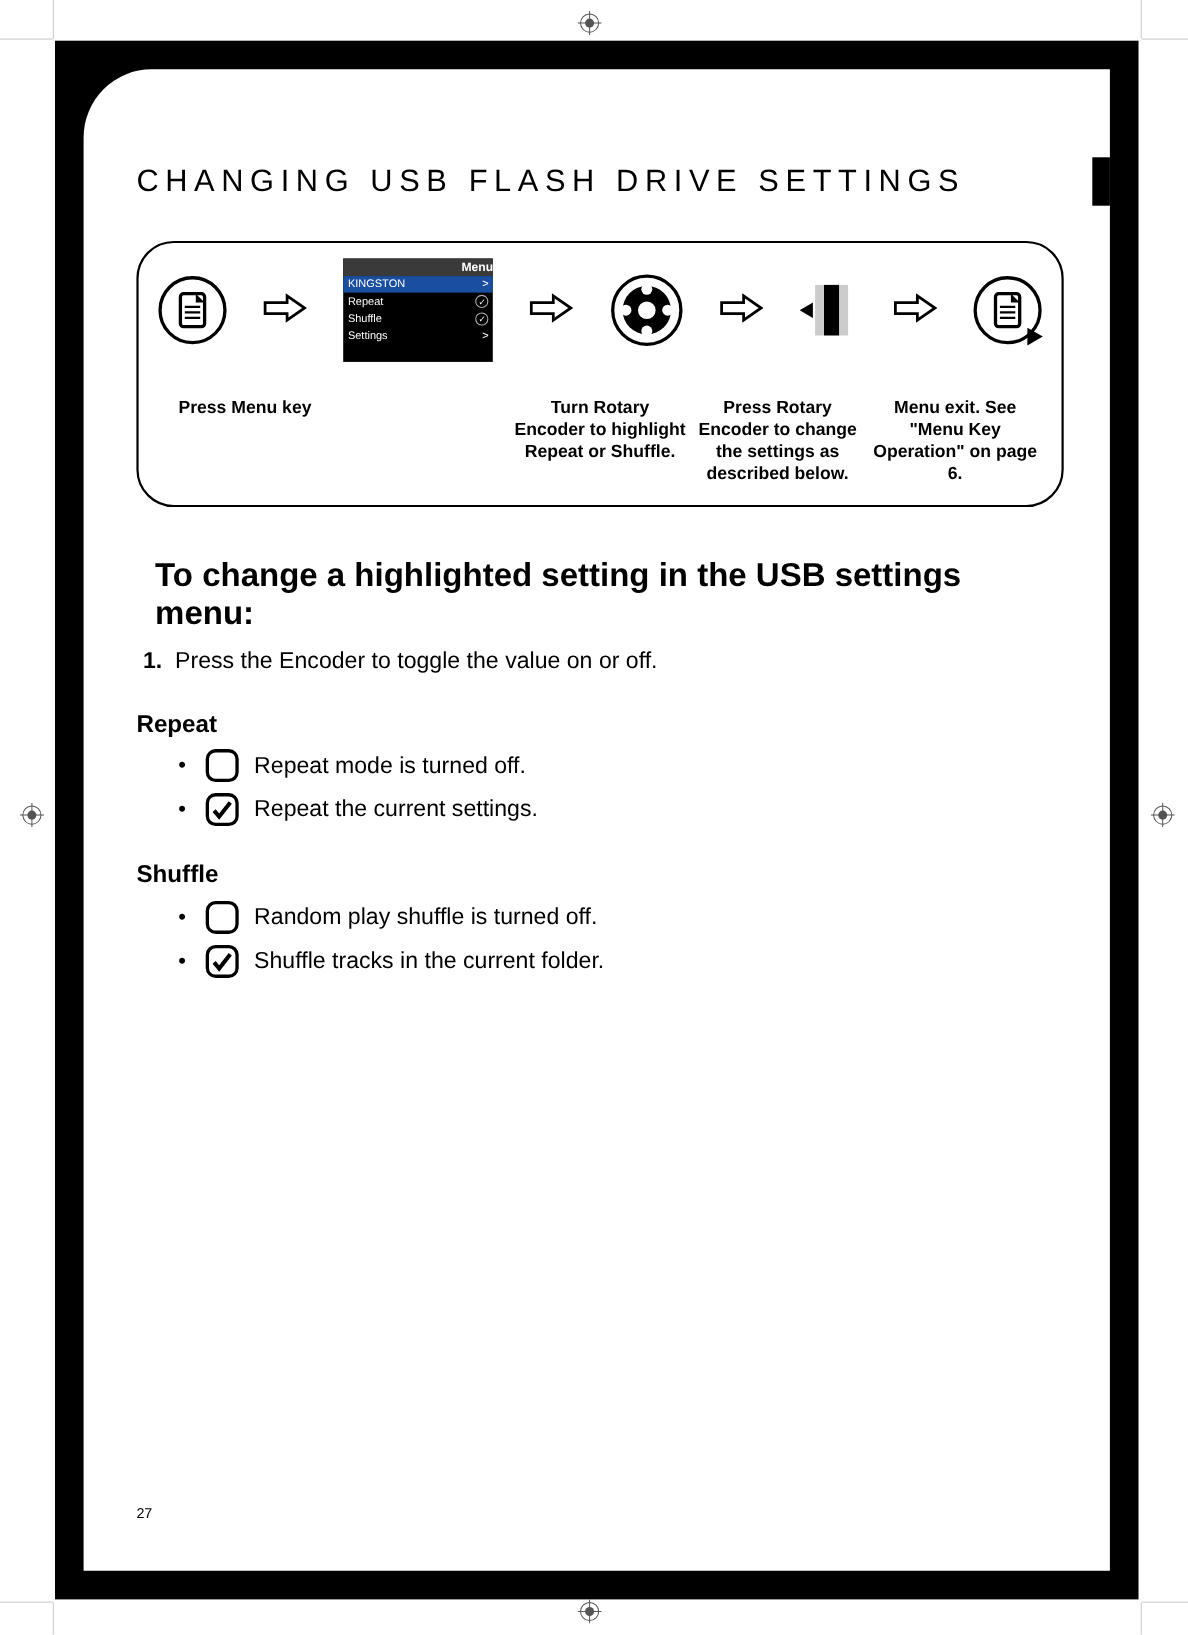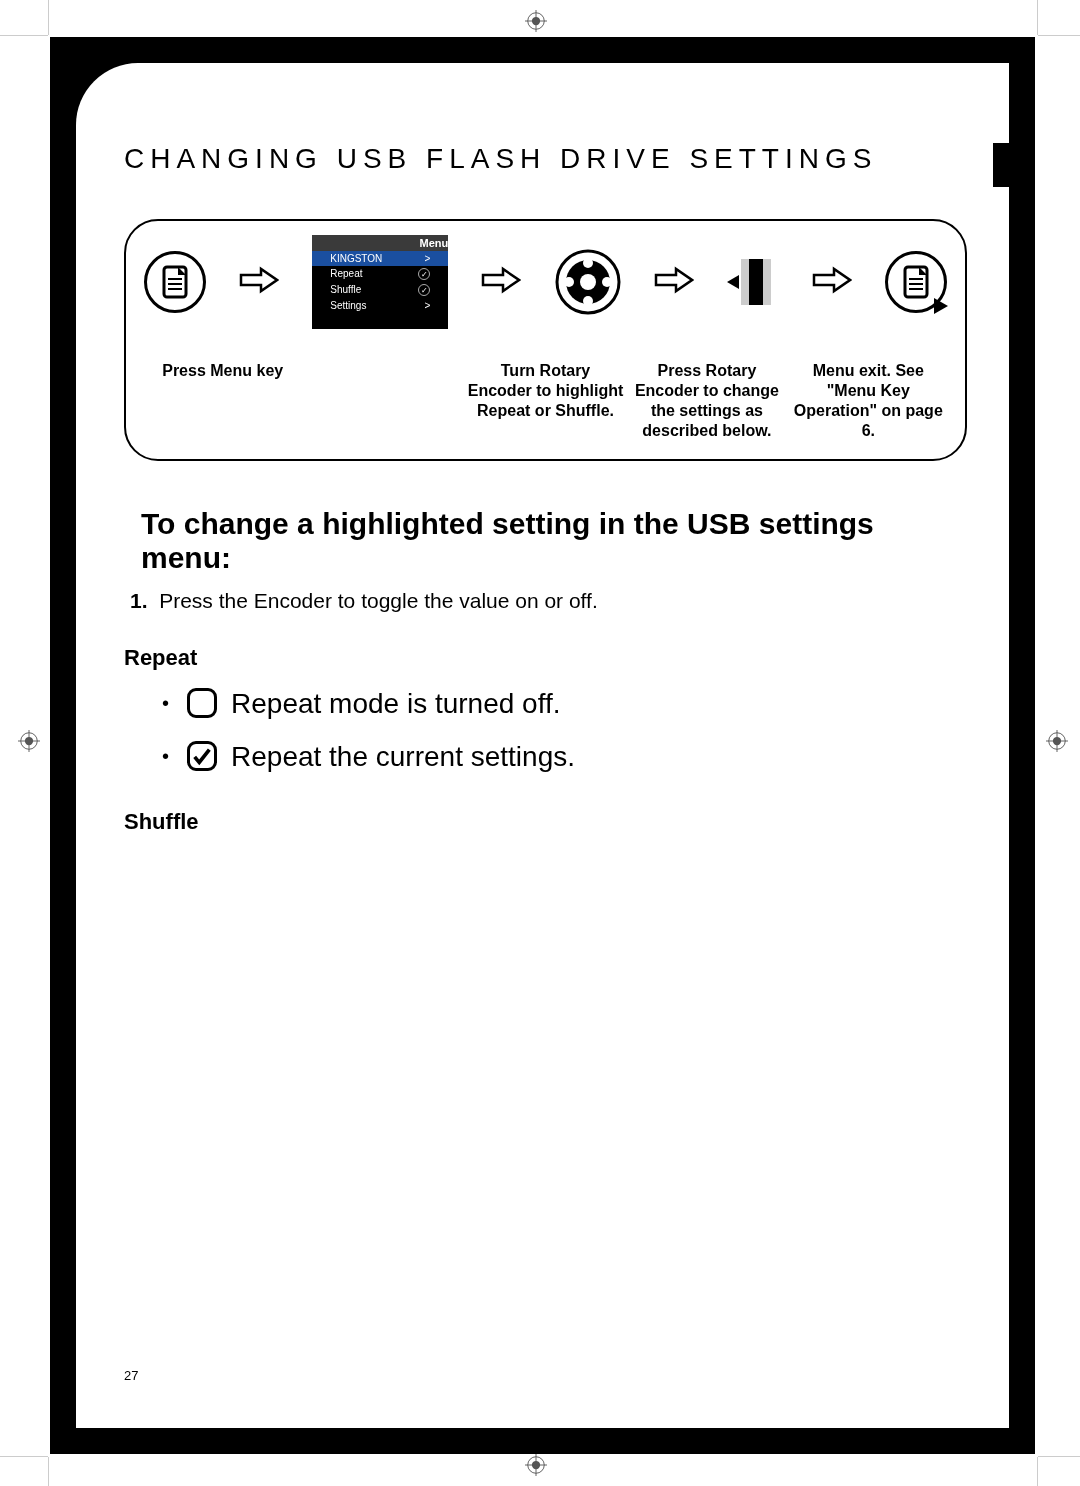--- a/index.html
+++ b/index.html
@@ -35,21 +35,21 @@
   .page-inner {
     position: absolute;
     left: 26px; top: 26px; right: 26px; bottom: 26px;
     background: #fff;
     border-top-left-radius: 62px;
   }
   .content {
     padding: 80px 42px 0 48px;
     color: #000;
   }
-  .heading-row { display: flex; align-items: flex-start; justify-content: space-between; margin-bottom: 32px; }
+  .heading-row { display: flex; align-items: center; justify-content: space-between; margin-bottom: 32px; }
   h1.section-title {
     font-size: 28px;
     font-weight: 400;
     letter-spacing: 6px;
     font-stretch: expanded;
   }
   .edge-marker { width: 16px; height: 44px; background: #000; margin-right: -42px; }
 
   .steps-box {
     border: 2.5px solid #000;
@@ -63,39 +63,39 @@
   .menu-icon-wrap { width: 62px; height: 62px; border: 3px solid #000; border-radius: 50%; display:flex; align-items:center; justify-content:center; position:relative; flex:0 0 auto; }
   .menu-icon-wrap.with-play::after{
     content:""; position:absolute; right:-4px; bottom:-4px;
     border-left:14px solid #000; border-top:8px solid transparent; border-bottom:8px solid transparent;
   }
   .screen {
     width: 136px; height: 94px; background:#000; color:#fff; font-size:10px; position:relative; flex:0 0 auto;
     display:flex; flex-direction:column;
   }
   .screen-title { text-align:right; font-size:11px; font-weight:bold; padding:2px 0; background:#3a3a3a; }
-  .screen-row { display:flex; justify-content:space-between; align-items:flex-start; padding:2px 18px; font-size:10px; }
+  .screen-row { display:flex; justify-content:space-between; align-items:flex-end; padding:2px 4px; font-size:10px; }
   .screen-row.hl { background:#1a4fa0; }
   .screen-row .chk { width:12px; height:12px; border:1px solid #aaa; border-radius:50%; display:inline-flex; align-items:center; justify-content:center; font-size:8px; }
   .screen-row .ang { font-size:10px; }
   .rotary { width:66px; height:66px; flex:0 0 auto; }
   .slider { width:52px; height:58px; flex:0 0 auto; position:relative; }
   .slider svg{width:52px;height:58px;}
   .captions-row { display:flex; margin-top:32px; gap:4px; }
   .cap { flex:1; text-align:center; font-size:16px; font-weight:bold; line-height:1.25; }
   .cap:nth-child(2){visibility:hidden;}
 
   h2.sub { font-size:30px; font-weight:900; margin-bottom:10px;margin-left:17px; }
   ol.plain { list-style:none; margin:0 0 28px 6px; }
   ol.plain li { font-size:21px; line-height:1.5; }
   ol.plain li .num { font-weight:900; }
 
   h3.setting { font-size:22px; font-weight:900; margin-bottom:6px; }
   ul.opts { list-style:none; margin:0 0 26px 38px; }
-  ul.opts li { display:flex; align-items:center; gap:14px; font-size:28px; line-height:1.9; }
+  ul.opts li { display:flex; align-items:center; gap:14px; font-size:21px; line-height:1.9; }
   ul.opts li::before{ content:"•"; font-size:20px; margin-right:4px;}
   .chkbox { width:30px; height:30px; border:3px solid #000; border-radius:9px; display:inline-flex; align-items:center; justify-content:center; flex:0 0 auto; }
   .chkbox.checked svg{width:22px;height:22px;}
 
   .page-num { position:absolute; left:48px; bottom:45px; font-size:13px; }
 </style>
 </head>
 <body>
 
 <div class="reg reg-top"><svg viewBox="0 0 24 24">
@@ -239,16 +239,30 @@
             <span class="chkbox checked">
               <svg viewBox="0 0 24 24">
                 <path d="M4 13 L9 19 L20 5" fill="none" stroke="#000" stroke-width="4"></path>
               </svg>
             </span>
             <span>Repeat the current settings.</span>
           </li>
       </ul>
 
       <h3 class="setting">Shuffle</h3>
+      <ul class="opts">
+        <li>
+            <span class="chkbox"></span>
+            <span>Random play shuffle is turned off.</span>
+          </li>
+        <li>
+            <span class="chkbox checked">
+              <svg viewBox="0 0 24 24">
+                <path d="M4 13 L9 19 L20 5" fill="none" stroke="#000" stroke-width="4"></path>
+              </svg>
+            </span>
+            <span>Shuffle tracks in the current folder.</span>
+          </li>
+      </ul>
     </div>
     <div class="page-num">27</div>
   </div>
 </div>
 
 </body></html>

